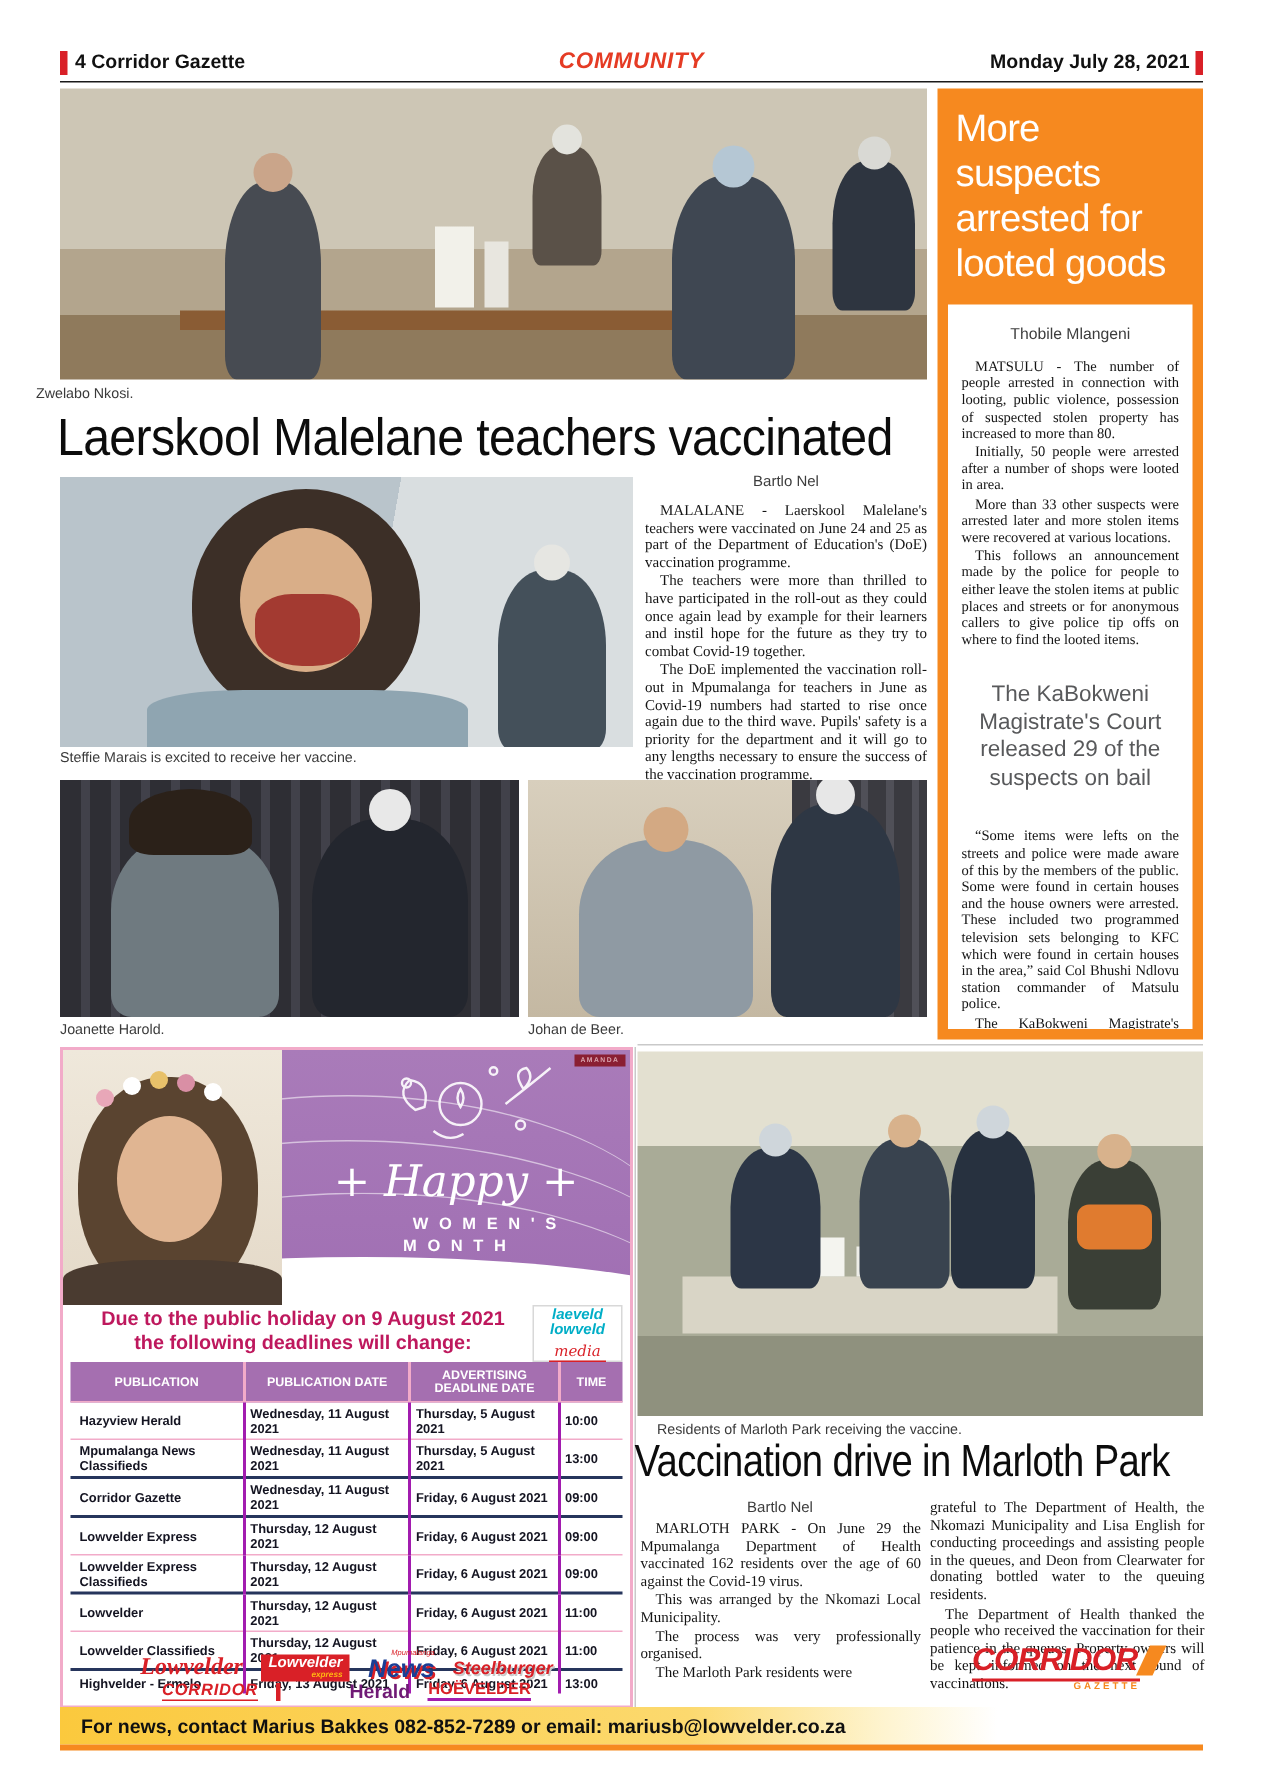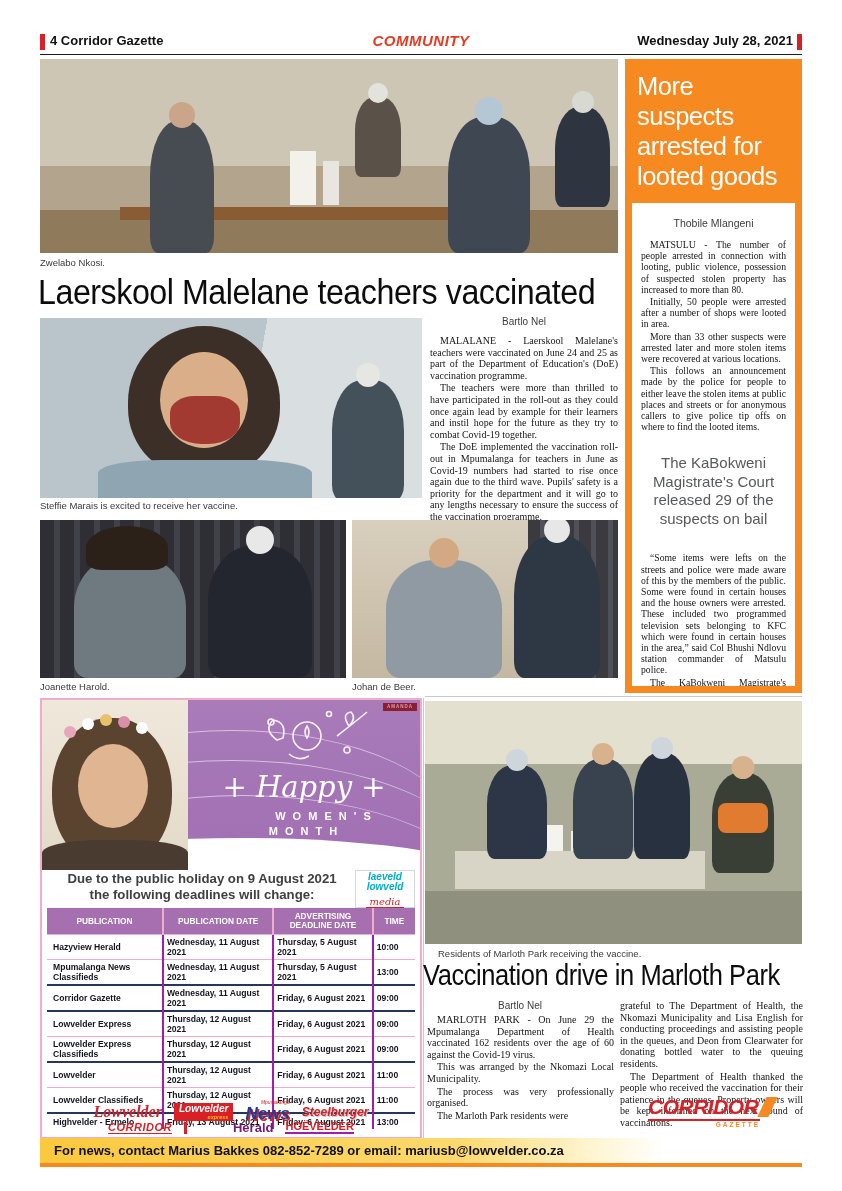--- a/index.html
+++ b/index.html
@@ -27,21 +27,21 @@
   .sidebar{position:absolute;left:625px;top:59px;width:177px;height:634px;background:#F6891F;
            display:flex;flex-direction:column;box-sizing:border-box;}
   .sb-title{padding:12px 12px 8px 12px;font:400 25.5px/30px "Liberation Sans",sans-serif;color:#fff;letter-spacing:-.5px;}
   .sb-panel{flex:1;margin:4px 7px 7px 7px;background:#fff;overflow:hidden;padding:4px 9px;box-sizing:border-box;}
   .sb-byline{font:10.5px/13px "Liberation Sans",sans-serif;color:#3d3d3d;text-align:center;margin:10px 0 9px 0;}
   .pullquote{font:15px/18.5px "Liberation Sans",sans-serif;color:#58595B;text-align:center;margin:22px 2px 24px 2px;}
   
   .ad{position:absolute;left:40px;top:698px;width:382px;height:441px;border:2px solid #F2ABC9;
       background:#fff;box-sizing:border-box;overflow:hidden;}
   .wave{position:absolute;border-top:1.5px solid rgba(255,255,255,.55);border-radius:50%;}
-  .notice-line{font:bold 13.2px/16px "Liberation Sans",sans-serif;color:#404040;text-align:center;}
+  .notice-line{font:bold 13.2px/16px "Liberation Sans",sans-serif;color:#be185d;text-align:center;}
   .dtable{position:absolute;left:5px;top:208px;width:368px;border-collapse:collapse;table-layout:fixed;}
   .dtable th{background:#A56FB0;color:#fff;font:bold 8.3px/9px "Liberation Sans",sans-serif;
              padding:3px 2px;border-left:2px solid #F2ABC9;text-align:center;height:20px;}
   .dtable th:first-child{border-left:none;}
   .dtable td{font:bold 8.6px/10px "Liberation Sans",sans-serif;color:#141421;text-align:left;
              padding:2px 3px;border-left:2px solid #a21caf;border-top:1px solid #F2ABC9;height:11px;}
   .dtable td:first-child{border-left:none;text-align:left;padding-left:6px;}
   .dtable tr.group td{border-top:2px solid #26355C;}
   
   .brandrow{position:absolute;left:0;right:0;display:flex;justify-content:center;align-items:center;gap:12px;}
@@ -73,36 +73,36 @@
   .rule{position:absolute;background:#c9c9c9;}
 </style>
 </head>
 <body>
 
 <div class="page">
 
   <div class="redbar" style="left:40px;top:34px;"></div>
   <div class="abs mh-text" style="left:50px;top:33px;">4 Corridor Gazette</div>
   <div class="abs mh-section" style="left:0;right:0;top:33px;font-style:italic;">COMMUNITY</div>
-  <div class="abs mh-text" style="right:49px;top:33px;">Wednesday July 28, 2021</div>
+  <div class="abs mh-text" style="right:49px;top:33px;">Monday July 28, 2021</div>
   <div class="redbar" style="left:797px;top:34px;"></div>
   <div class="rule" style="left:40px;top:54px;width:762px;height:1px;background:#1a1a1a;"></div>
 
   <div class="photo" style="left:40px;top:59px;width:578px;height:194px;
        background:
         linear-gradient(#f2f1ea,#f2f1ea) 250px 92px/26px 54px no-repeat,
         linear-gradient(#e8e6df,#e8e6df) 283px 102px/16px 44px no-repeat,
         linear-gradient(#8a5c34,#8a5c34) 80px 148px/330px 13px no-repeat,
         linear-gradient(#cdc6b5 0 55%,#b3a58d 55% 78%,#8f7a5c 78%);">
     <div class="person" style="left:110px;top:62px;width:64px;height:132px;background:#474b52;--h:#caa58a;--hs:26px;"></div>
     <div class="person" style="left:315px;top:38px;width:46px;height:80px;background:#5a5148;--h:#e3e3dd;--hs:20px;"></div>
     <div class="person" style="left:408px;top:58px;width:82px;height:136px;background:#3f4752;--h:#b5c7d4;--hs:28px;"></div>
     <div class="person" style="left:515px;top:48px;width:55px;height:100px;background:#2e3540;--h:#d9d9d4;--hs:22px;"></div>
   </div>
-  <div class="caption" style="left:40px;top:257px;">Zwelabo Nkosi.</div>
+  <div class="caption" style="left:24px;top:257px;">Zwelabo Nkosi.</div>
 
   <h1 class="headline" style="left:38px;top:272px;font-size:35px;transform:scaleX(.92);margin:0;">Laerskool Malelane teachers vaccinated</h1>
 
   <div class="photo" style="left:40px;top:318px;width:382px;height:180px;
        background:linear-gradient(100deg,#b9c4cb 0 55%,#d9dee0 55%);">
     <div class="abs" style="left:88px;top:8px;width:152px;height:152px;background:#3c2f27;border-radius:50% 50% 46% 46%;"></div>
     <div class="abs" style="left:120px;top:34px;width:88px;height:96px;background:#d9ae88;border-radius:50%;"></div>
     <div class="abs" style="left:130px;top:78px;width:70px;height:48px;background:#a33a31;border-radius:35% 35% 45% 45%;"></div>
     <div class="abs" style="left:58px;top:142px;width:214px;height:44px;background:#8fa5b1;border-radius:30% 30% 0 0;"></div>
     <div class="person" style="right:18px;top:62px;width:72px;height:120px;background:#44505a;--h:#e6e6e2;--hs:24px;"></div>

